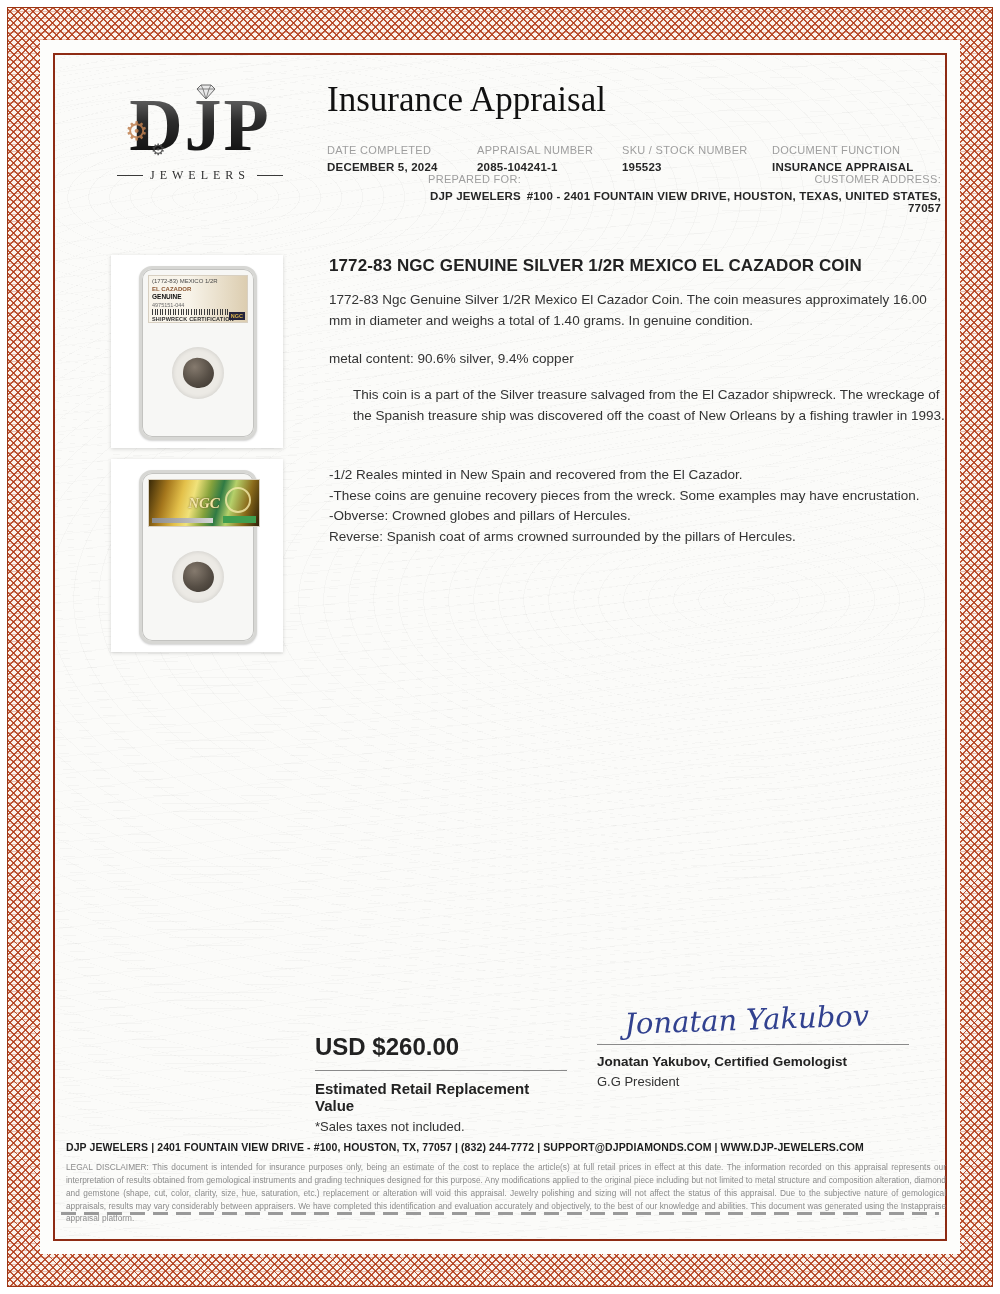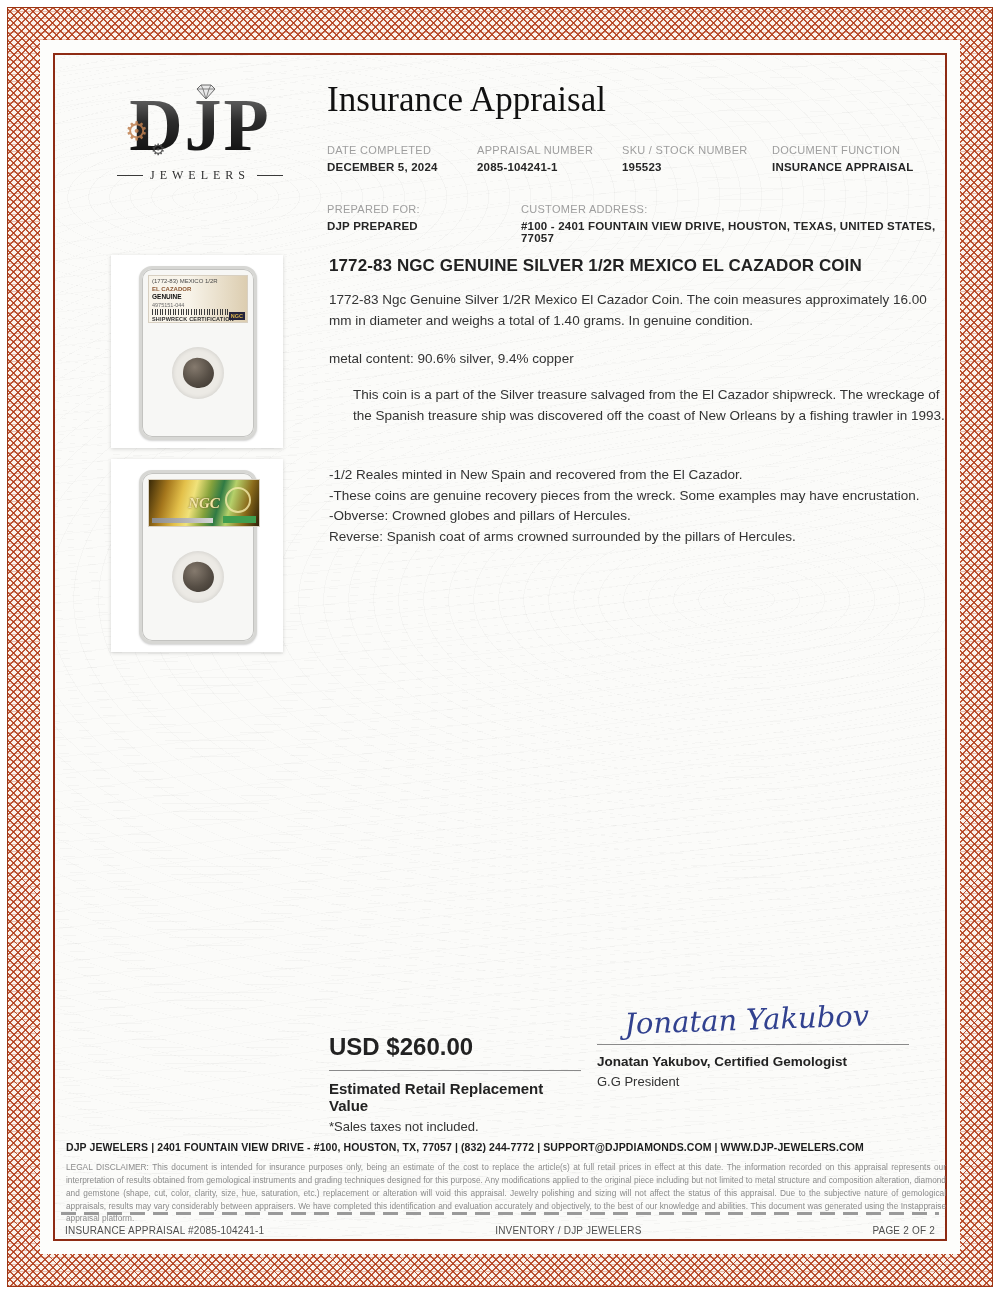--- a/index.html
+++ b/index.html
@@ -54,21 +54,21 @@
   
   .header-right{position:absolute;left:272px;top:26px;width:622px;}
   .doc-title{font-family:"Liberation Serif",serif;font-size:35px;color:#111;line-height:1.1;margin:0 0 24px 0;font-weight:normal;}
   .fields-row{display:flex;}
   .field{margin-right:0;}
   .field:nth-child(1){width:150px;}
   .field:nth-child(2){width:145px;}
   .field:nth-child(3){width:150px;}
   .f-label{font-size:11px;color:#9e9e9e;letter-spacing:.3px;margin-bottom:5px;}
   .f-value{font-size:11.5px;font-weight:bold;color:#262626;letter-spacing:.2px;}
-  .prepared-row{display:flex;margin-top:30px;}
+  .prepared-row{display:flex;text-align:right;}
   .prep-col{width:194px;}
   .addr-col{width:420px;}
 
   
   .photo-card{
     position:absolute;left:56px;width:172px;height:193px;background:#fff;
     box-shadow:0 1px 4px rgba(0,0,0,.16);
   }
   .photo-card.first{top:200px;}
   .photo-card.second{top:404px;}
@@ -118,21 +118,21 @@
   .right-col{position:absolute;left:274px;top:201px;width:616px;}
   .item-title{font-size:17px;font-weight:bold;color:#222;letter-spacing:.1px;margin:0 0 14px 0;}
   .p{font-size:13.5px;color:#333;line-height:1.55;margin:0;}
   .p1{margin-bottom:17px;}
   .p2{margin-bottom:15px;}
   .p3{margin-bottom:15px;}
   .p4{margin-bottom:38px;margin-left:24px;}
   .bullets .p{margin:0;}
 
   
-  .val-left{position:absolute;left:274px;top:978px;width:252px;}
+  .val-left{position:absolute;left:260px;top:978px;width:252px;}
   .val-amount{font-size:24px;font-weight:bold;color:#222;margin-bottom:9px;}
   .val-divider{border-top:1px solid #8a8a8a;margin-bottom:9px;}
   .val-label{font-size:15px;font-weight:bold;color:#222;margin-bottom:5px;}
   .val-note{font-size:13px;color:#333;}
   .sig-block{position:absolute;left:542px;top:952px;width:312px;}
   .sig-script{
     font-family:"DejaVu Serif",serif;font-style:italic;font-size:29px;color:#31418f;
     transform:rotate(-2deg);transform-origin:left bottom;margin:0 0 2px 28px;line-height:1.2;
   }
   .sig-divider{border-top:1px solid #8a8a8a;margin-bottom:9px;}
@@ -196,21 +196,21 @@
             <div class="f-value">195523</div>
           </div>
           <div class="field">
             <div class="f-label">DOCUMENT FUNCTION</div>
             <div class="f-value">INSURANCE APPRAISAL</div>
           </div>
         </div>
         <div class="prepared-row">
           <div class="prep-col">
             <div class="f-label">PREPARED FOR:</div>
-            <div class="f-value">DJP PREPARED</div>
+            <div class="f-value">DJP JEWELERS</div>
           </div>
           <div class="addr-col">
             <div class="f-label">CUSTOMER ADDRESS:</div>
             <div class="f-value">#100 - 2401 FOUNTAIN VIEW DRIVE, HOUSTON, TEXAS, UNITED STATES, 77057</div>
           </div>
         </div>
       </div>
 
       <div class="photo-card first">
         <div class="slab">
@@ -268,21 +268,16 @@
         <div class="sig-script">Jonatan Yakubov</div>
         <div class="sig-divider"></div>
         <div class="sig-name">Jonatan Yakubov, Certified Gemologist</div>
         <div class="sig-title">G.G President</div>
       </div>
 
       <div class="footer-contact">DJP JEWELERS | 2401 FOUNTAIN VIEW DRIVE - #100, HOUSTON, TX, 77057 | (832) 244-7772 | SUPPORT@DJPDIAMONDS.COM | WWW.DJP-JEWELERS.COM</div>
       <div class="disclaimer">LEGAL DISCLAIMER: This document is intended for insurance purposes only, being an estimate of the cost to replace the article(s) at full retail prices in effect at this date. The information recorded on this appraisal represents our interpretation of results obtained from gemological instruments and grading techniques designed for this purpose. Any modifications applied to the original piece including but not limited to metal structure and composition alteration, diamond and gemstone (shape, cut, color, clarity, size, hue, saturation, etc.) replacement or alteration will void this appraisal. Jewelry polishing and sizing will not affect the status of this appraisal. Due to the subjective nature of gemological appraisals, results may vary considerably between appraisers. We have completed this identification and evaluation accurately and objectively, to the best of our knowledge and abilities. This document was generated using the Instappraise appraisal platform.</div>
 
       <div class="dash-separator"></div>
-      <div class="bottom-bar">
-        <span>INSURANCE APPRAISAL #2085-104241-1</span>
-        <span>INVENTORY / DJP JEWELERS</span>
-        <span>PAGE 2 OF 2</span>
-      </div>
 
     </div>
   </div>
 </div>
 
 </body></html>

